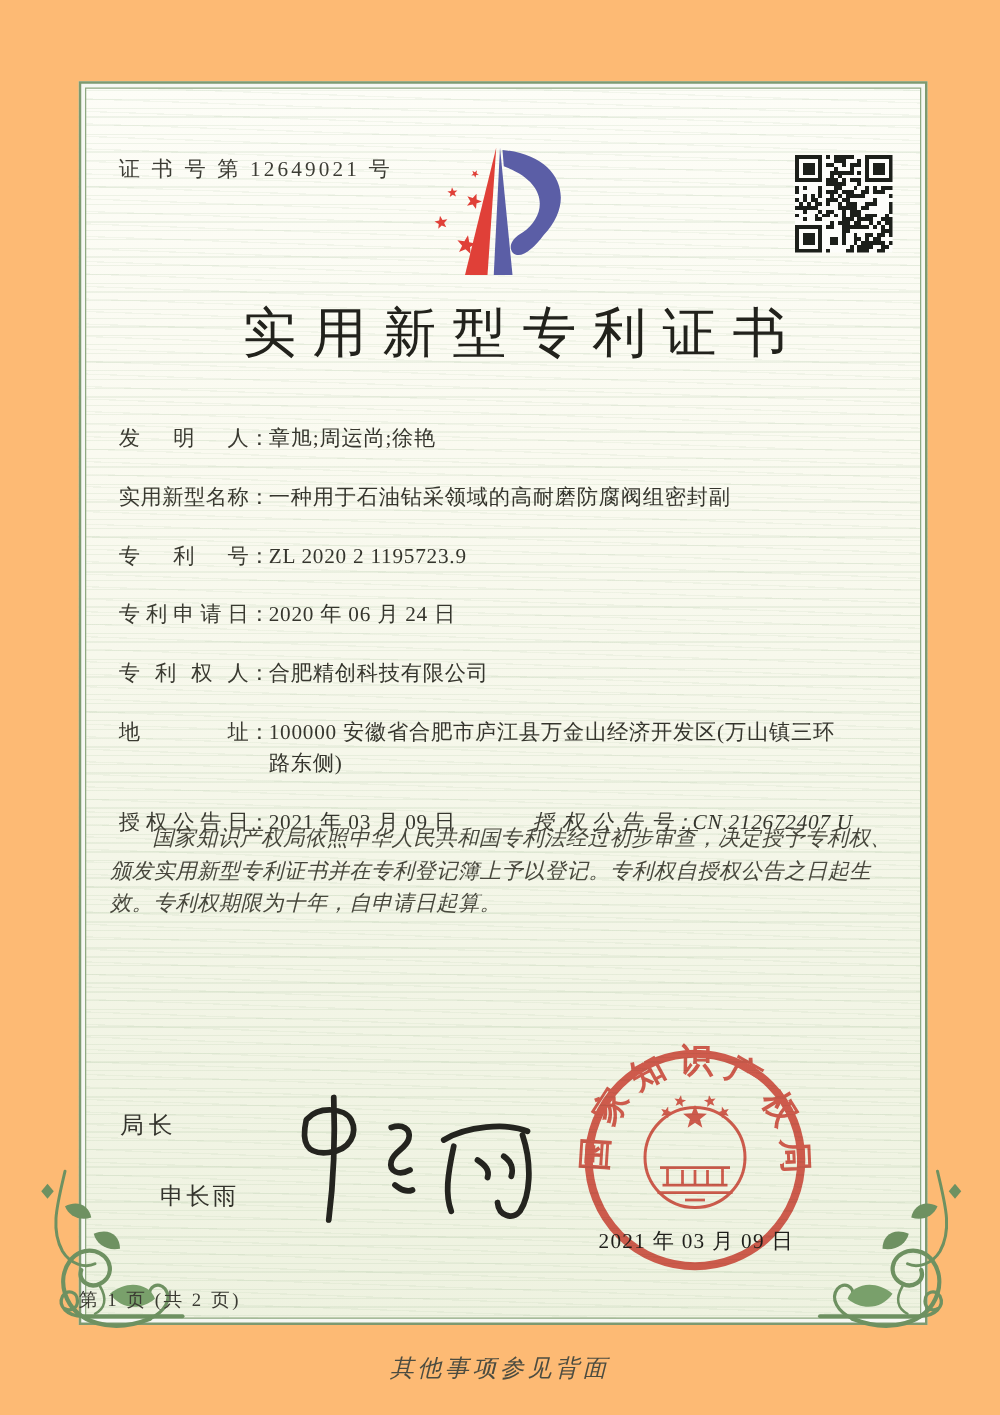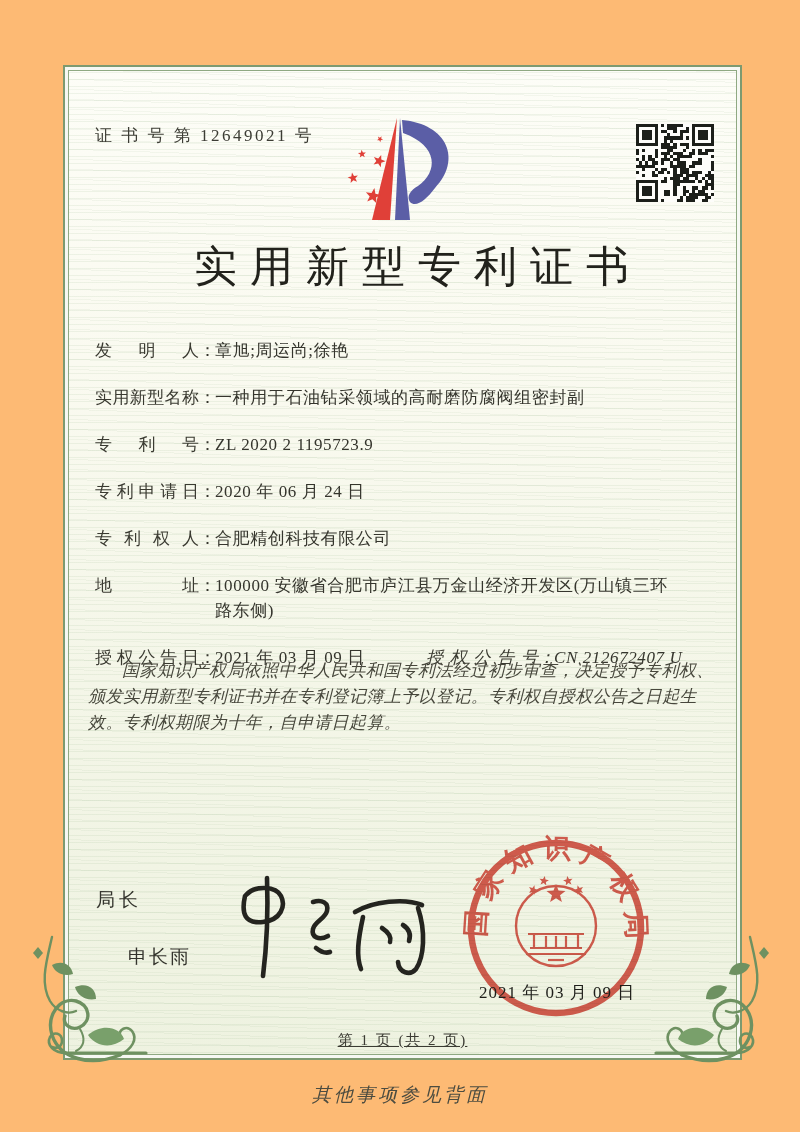--- a/index.html
+++ b/index.html
@@ -48,21 +48,21 @@
   }
   .body-text p { text-indent:2em; }
   .sig-title { left:96px; top:887px; font-size:19px; color:#33332c; letter-spacing:4px; }
   .sig-name  { left:96px; top:944px; font-size:19px; color:#33332c; letter-spacing:2px;margin-left:32px; }
   .signature-svg { left:205px; top:872px; }
   .seal-svg { left:456px; top:832px; mix-blend-mode:multiply; }
   .seal-date {
     left:462px; top:981px; width:190px; text-align:center;
     font-size:17px; color:#1e1e1a; letter-spacing:1px;
   }
-  .footer-page { left:63px; top:1031px; width:679px; text-align:center; font-size:15px; color:#3b3b33; letter-spacing:2px;text-decoration:underline; }
+  .footer-page { left:63px; top:1031px; width:679px; text-align:left; font-size:15px; color:#3b3b33; letter-spacing:2px; }
   .footer-note { left:0; top:1082px; width:100%; text-align:center; font-size:19px; color:#4c4c40; font-style:italic; letter-spacing:3px; }
   .logo-svg { left:342px; top:108px; }
   .qr-svg { left:636px; top:124px; }
   .flourish { pointer-events:none; }
   .fl-left  { left:28px; top:935px; }
   .fl-right { left:652px; top:935px; transform:scaleX(-1); }
 </style>
 </head>
 <body>
 

